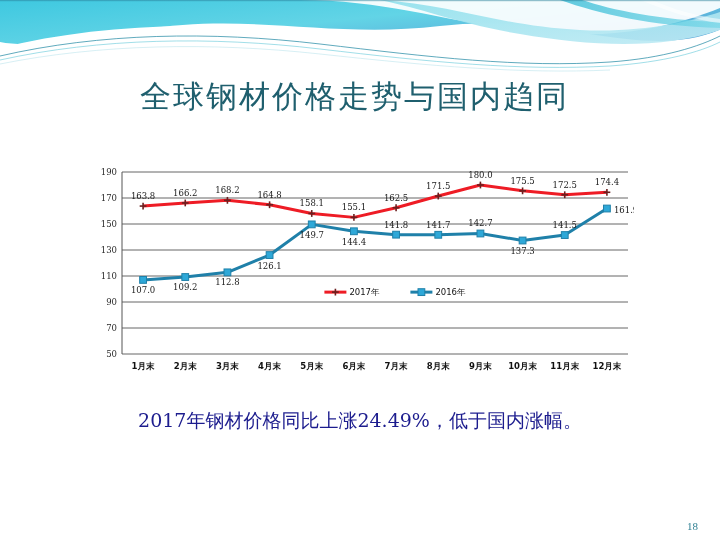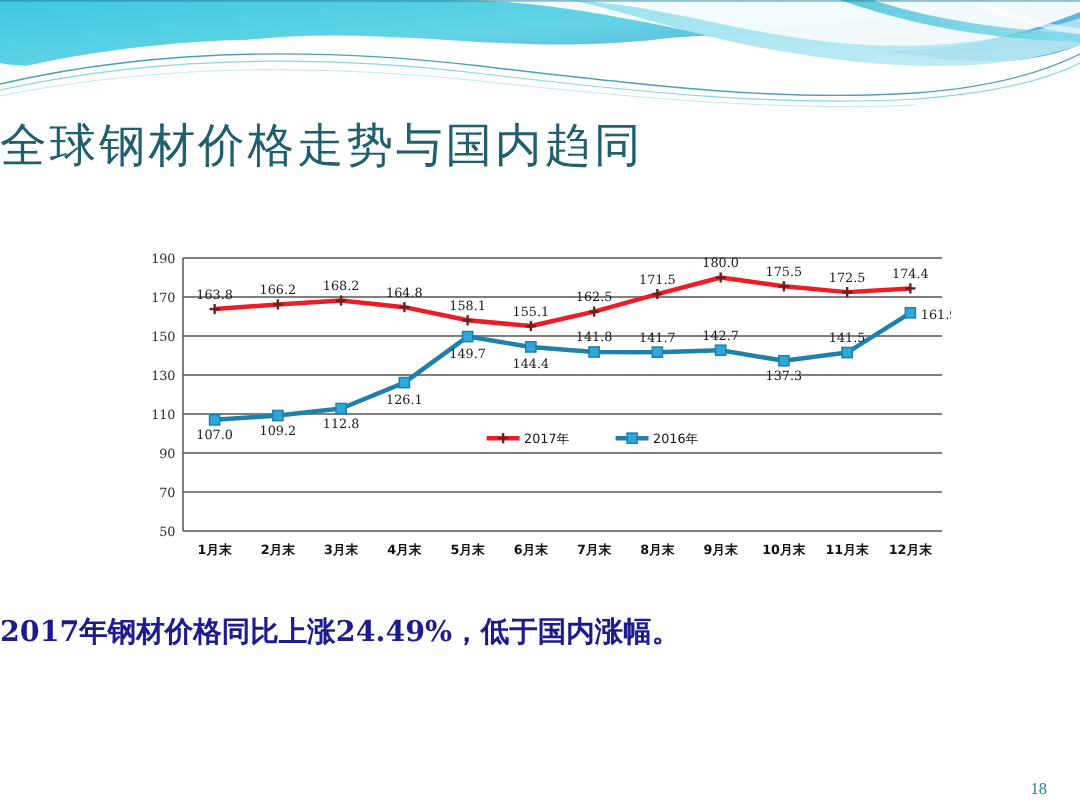--- a/index.html
+++ b/index.html
@@ -12,41 +12,43 @@
   }
   .slide{position:absolute;inset:0;background:#ffffff;}
 
   
   .banner{position:absolute;left:0;top:0;width:720px;height:72px;overflow:hidden;}
   .banner svg{display:block;}
 
   
   .title{
     position:absolute;left:0;top:76px;width:709px;
+    text-align:center;
     font-family:Liberation Serif, serif;
     font-size:31px;
     letter-spacing:2px;
     color:#1f5f6e;
     white-space:nowrap;
   }
 
   
   .chart-wrap{position:absolute;left:86px;top:160px;width:548px;height:220px;}
   .chart-svg{display:block;}
 
   .axis-label{font-family:"DejaVu Serif", serif;font-size:8.5px;fill:#2b2b2b;}
   .cat-label{font-family:"DejaVu Sans", sans-serif;font-size:8.5px;font-weight:bold;fill:#111;}
   .dlabel{font-family:"DejaVu Serif", serif;font-size:8.5px;fill:#1a1a1a;}
   .legend-text{font-family:"DejaVu Sans", sans-serif;font-size:8.5px;fill:#111;}
 
   
   .caption{
     position:absolute;left:0;top:408px;width:720px;
+    text-align:center;
     font-family:"DejaVu Serif", serif;
-    font-weight:bold;
+    font-weight:normal;
     font-size:19px;
     color:#1c1c8e;
     white-space:nowrap;
   }
 
   
   .pagenum{
     position:absolute;right:22px;bottom:8px;
     font-family:Liberation Serif, serif;
     font-size:11px;

